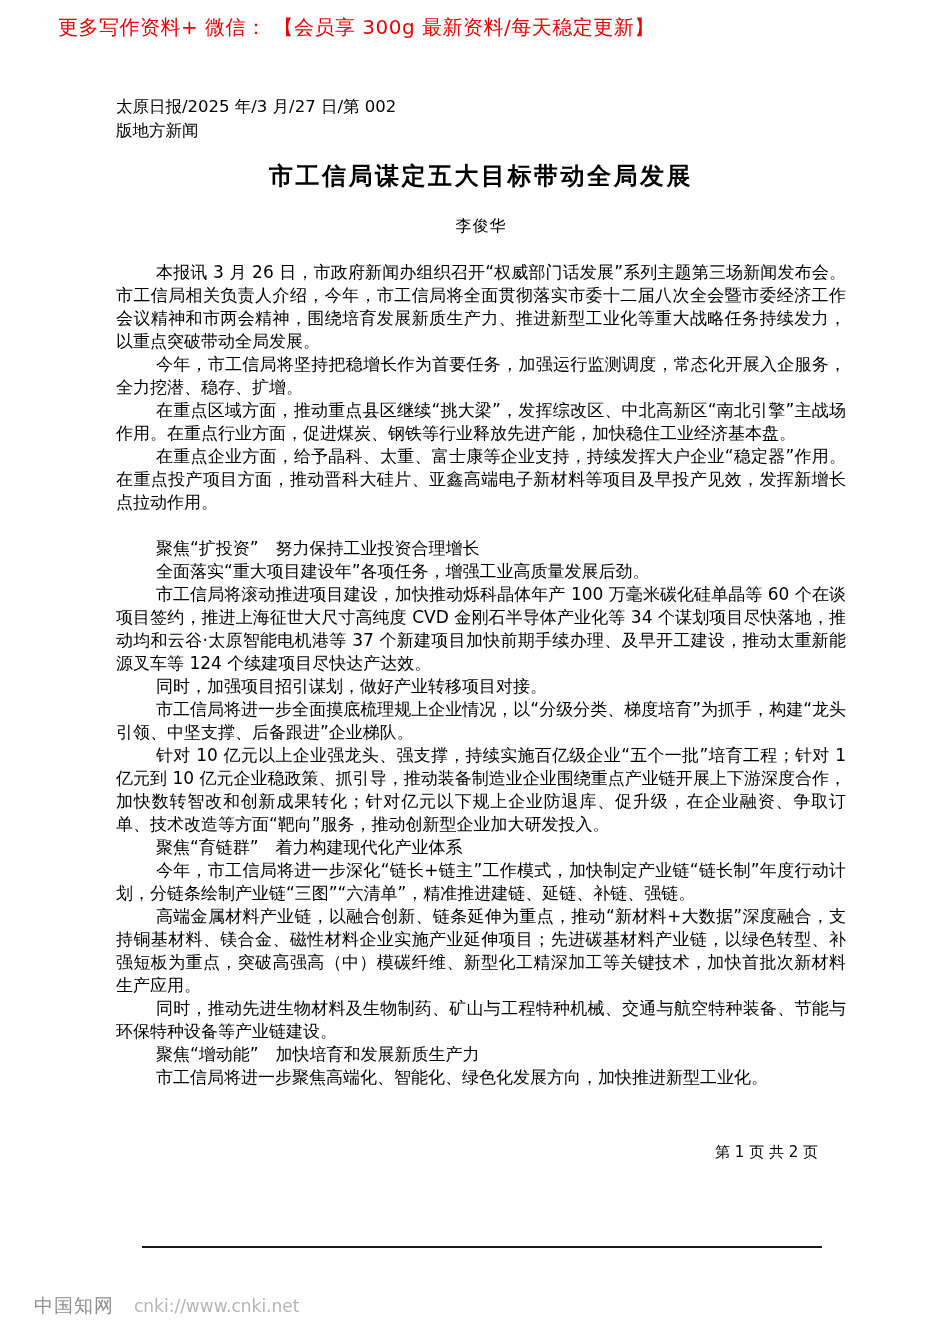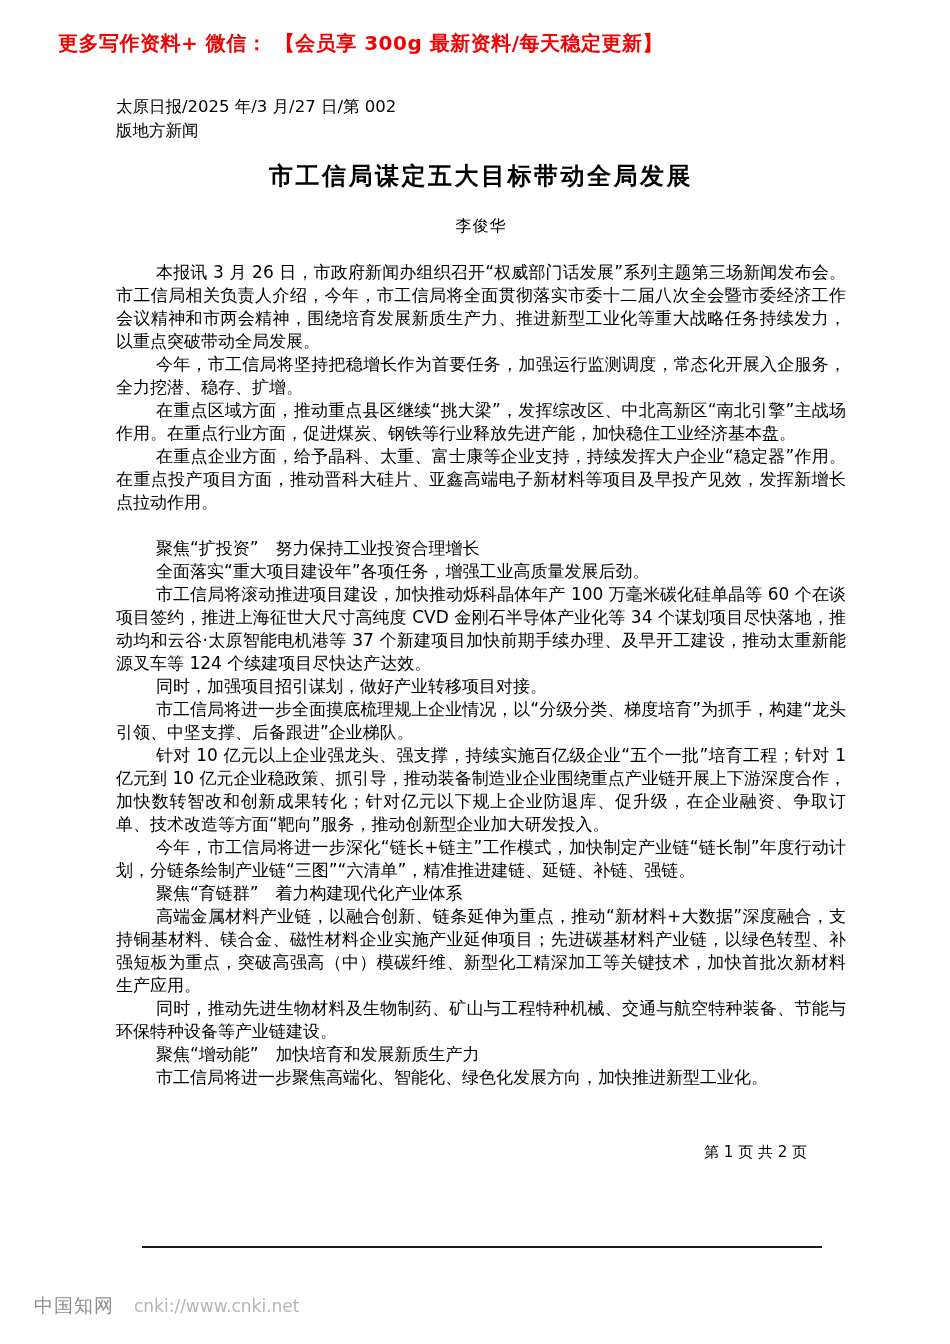--- a/index.html
+++ b/index.html
@@ -10,24 +10,24 @@
   }
   .page {
     position: relative;
     width: 950px;
     height: 1344px;
     background: #ffffff;
     overflow: hidden;
   }
   .banner {
     position: absolute;
-    top: 30px;
+    top: 14px;
     left: 58px;
     font-size: 20px;
-    font-weight: bold;
+    font-weight: normal;
     color: #ee0202;
     white-space: nowrap;
     letter-spacing: 0.5px;
   }
   .content {
     position: absolute;
     top: 95px;
     left: 116px;
     width: 730px;
     color: #000000;
@@ -65,21 +65,21 @@
     text-indent: 40px;
     text-align: justify;
   }
   .para.blank {
     min-height: 23px;
     text-indent: 0;
   }
   .page-indicator {
     position: absolute;
     top: 1143px;
-    right: 143px;
+    right: 132px;
     font-size: 15px;
     color: #000000;
     white-space: nowrap;
   }
   .separator {
     position: absolute;
     top: 1246px;
     left: 142px;
     width: 680px;
     height: 1.5px;
@@ -125,22 +125,22 @@
         <p class="para body">今年，市工信局将坚持把稳增长作为首要任务，加强运行监测调度，常态化开展入企服务，全力挖潜、稳存、扩增。</p>
         <p class="para body">在重点区域方面，推动重点县区继续“挑大梁”，发挥综改区、中北高新区“南北引擎”主战场作用。在重点行业方面，促进煤炭、钢铁等行业释放先进产能，加快稳住工业经济基本盘。</p>
         <p class="para body">在重点企业方面，给予晶科、太重、富士康等企业支持，持续发挥大户企业“稳定器”作用。在重点投产项目方面，推动晋科大硅片、亚鑫高端电子新材料等项目及早投产见效，发挥新增长点拉动作用。</p>
         <p class="para blank"></p>
         <p class="para subhead">聚焦“扩投资”　努力保持工业投资合理增长</p>
         <p class="para body">全面落实“重大项目建设年”各项任务，增强工业高质量发展后劲。</p>
         <p class="para body">市工信局将滚动推进项目建设，加快推动烁科晶体年产 100 万毫米碳化硅单晶等 60 个在谈项目签约，推进上海征世大尺寸高纯度 CVD 金刚石半导体产业化等 34 个谋划项目尽快落地，推动均和云谷·太原智能电机港等 37 个新建项目加快前期手续办理、及早开工建设，推动太重新能源叉车等 124 个续建项目尽快达产达效。</p>
         <p class="para body">同时，加强项目招引谋划，做好产业转移项目对接。</p>
         <p class="para body">市工信局将进一步全面摸底梳理规上企业情况，以“分级分类、梯度培育”为抓手，构建“龙头引领、中坚支撑、后备跟进”企业梯队。</p>
         <p class="para body">针对 10 亿元以上企业强龙头、强支撑，持续实施百亿级企业“五个一批”培育工程；针对 1 亿元到 10 亿元企业稳政策、抓引导，推动装备制造业企业围绕重点产业链开展上下游深度合作，加快数转智改和创新成果转化；针对亿元以下规上企业防退库、促升级，在企业融资、争取订单、技术改造等方面“靶向”服务，推动创新型企业加大研发投入。</p>
+        <p class="para subhead">聚焦“育链群”　着力构建现代化产业体系</p>
         <p class="para body">今年，市工信局将进一步深化“链长+链主”工作模式，加快制定产业链“链长制”年度行动计划，分链条绘制产业链“三图”“六清单”，精准推进建链、延链、补链、强链。</p>
-        <p class="para subhead">聚焦“育链群”　着力构建现代化产业体系</p>
         <p class="para body">高端金属材料产业链，以融合创新、链条延伸为重点，推动“新材料+大数据”深度融合，支持铜基材料、镁合金、磁性材料企业实施产业延伸项目；先进碳基材料产业链，以绿色转型、补强短板为重点，突破高强高（中）模碳纤维、新型化工精深加工等关键技术，加快首批次新材料生产应用。</p>
         <p class="para body">同时，推动先进生物材料及生物制药、矿山与工程特种机械、交通与航空特种装备、节能与环保特种设备等产业链建设。</p>
         <p class="para subhead">聚焦“增动能”　加快培育和发展新质生产力</p>
         <p class="para body">市工信局将进一步聚焦高端化、智能化、绿色化发展方向，加快推进新型工业化。</p>
       </div>
   </div>
 
   <div class="page-indicator">第 1 页 共 2 页</div>
 
   <div class="separator"></div>

